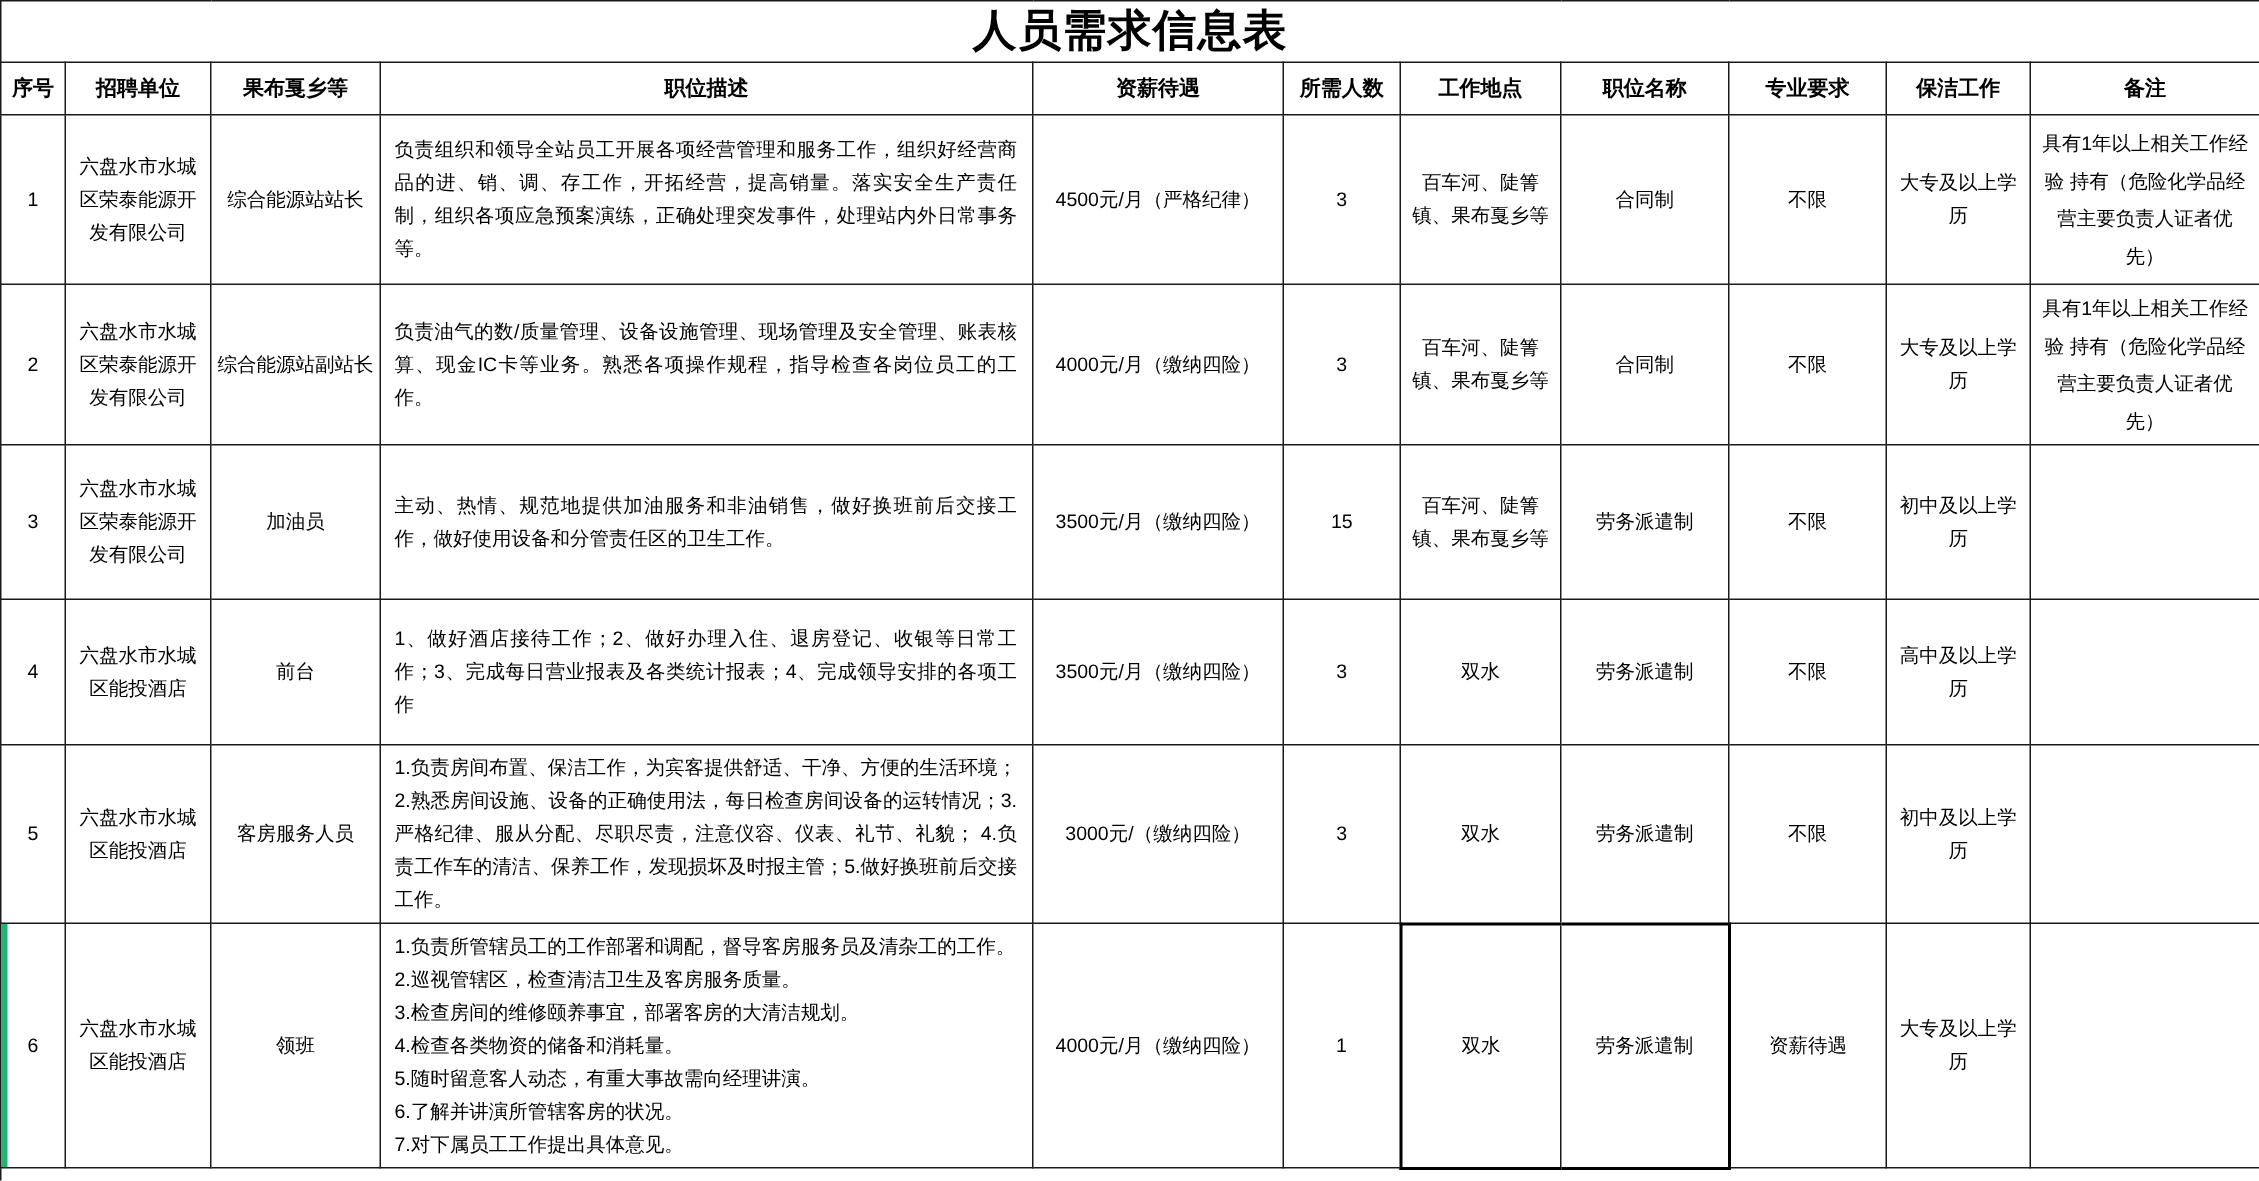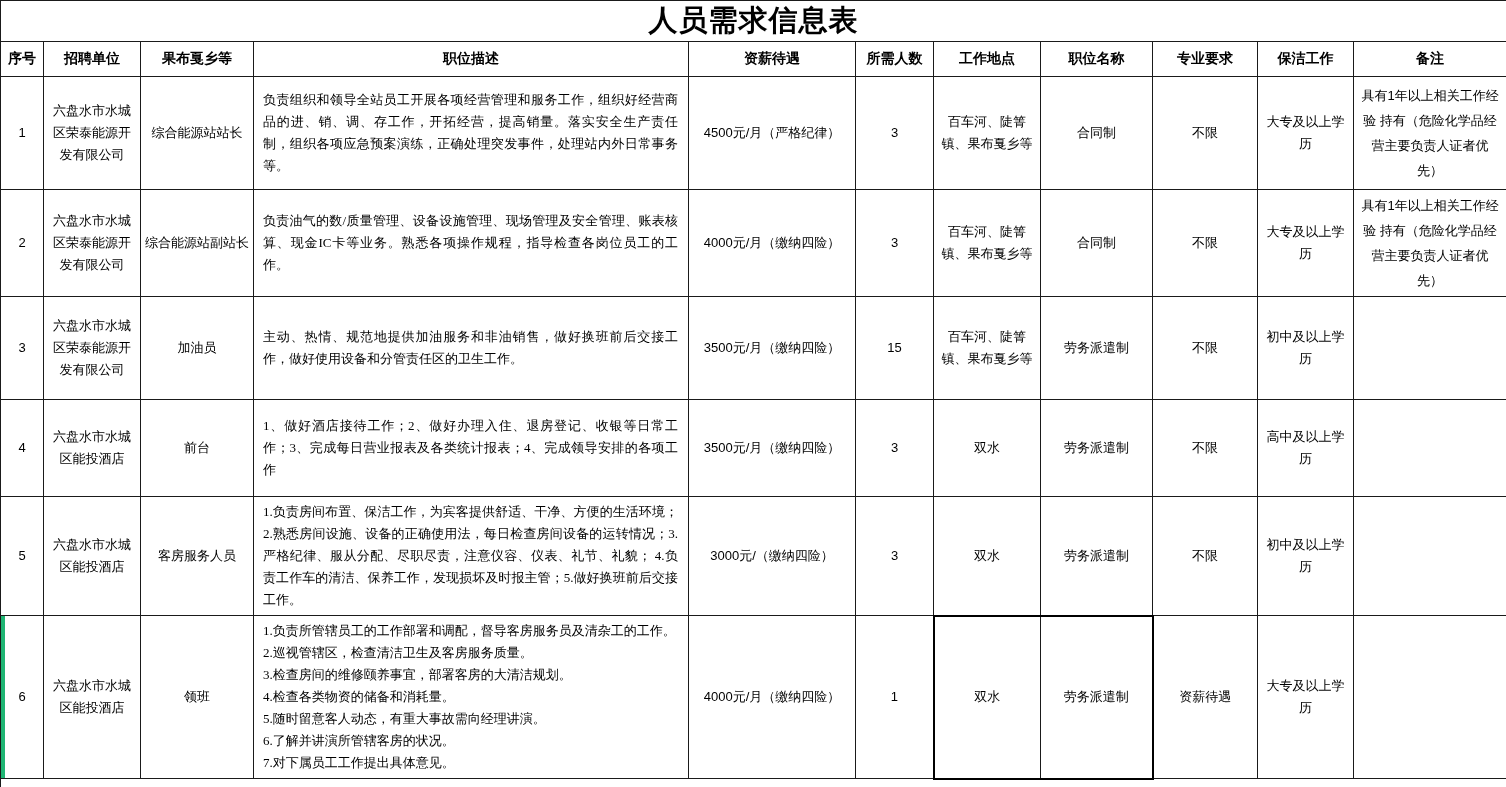--- a/index.html
+++ b/index.html
@@ -70,21 +70,20 @@
     text-align: center;
     line-height: 22px;
     padding: 2px 4px;
   }
   td.desc {
     text-align: justify;
     line-height: 22px;
     padding: 4px 10px 4px 9px;
     white-space: pre-line;
     vertical-align: middle;
-    font-family: Liberation Serif, serif;
   }
   td.note { line-height: 25px; padding: 2px 6px; }
 
   
   .data-row:nth-child(6) td:nth-child(1) {
     box-shadow: inset 4px 0 0 0 #1fb573;
   }
   
   .data-row:nth-child(6) td:nth-child(7) {
     border-top: 2px solid #000;

